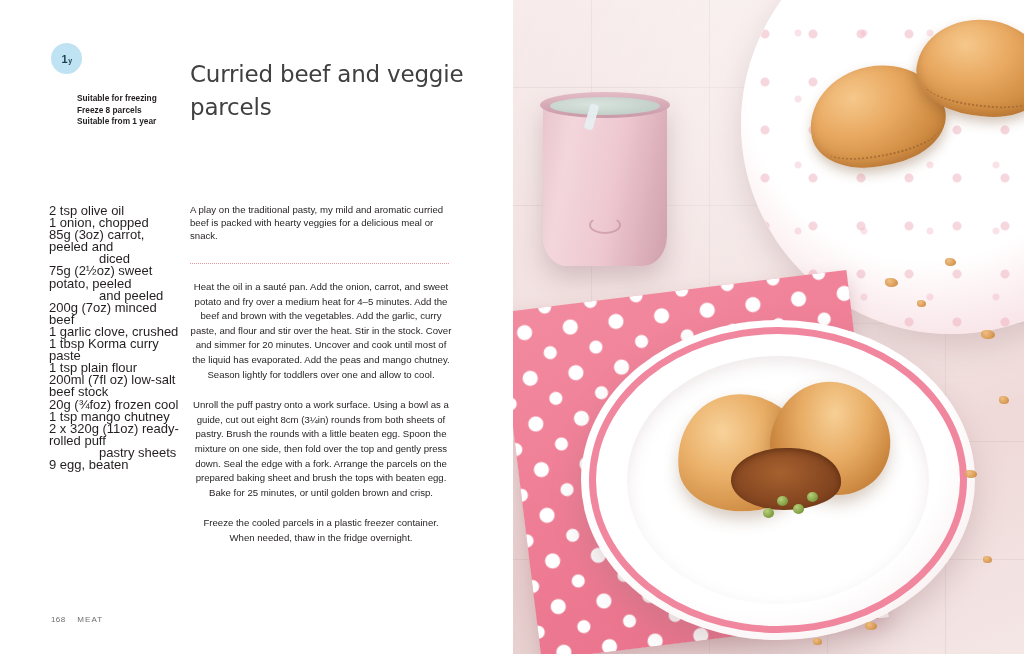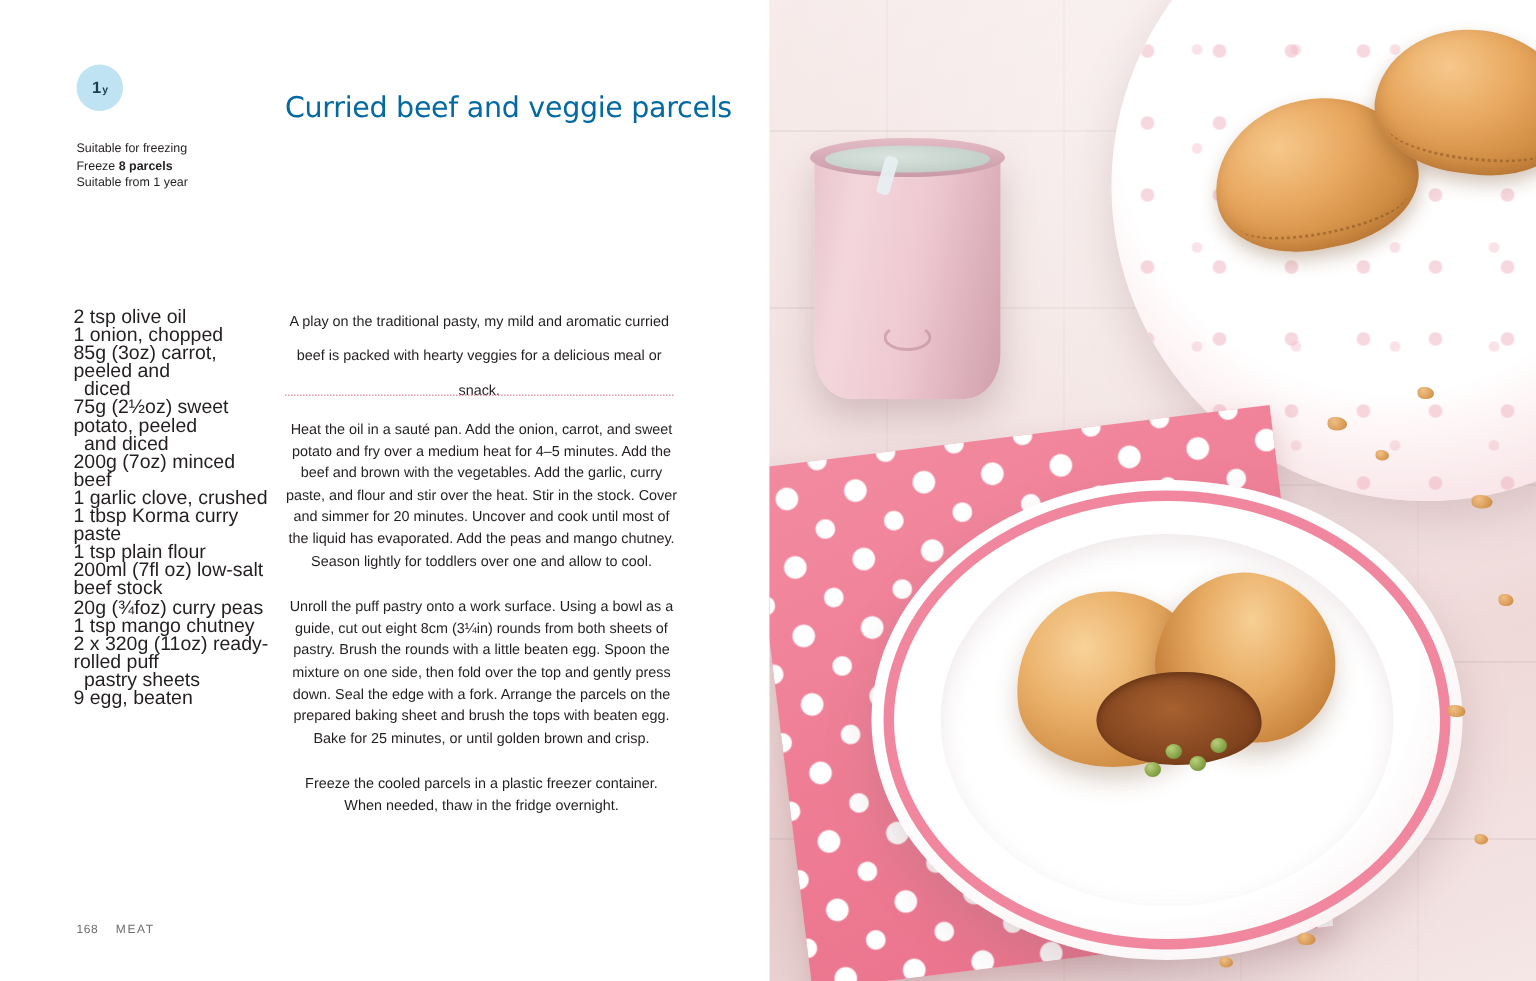--- a/index.html
+++ b/index.html
@@ -56,53 +56,52 @@
 
   .meta {
     position: absolute;
     left: 51px; top: 93px;
     width: 130px;
     font-size: 8.3px;
     line-height: 11.6px;
     color: #231f20;
   }
   .meta div { white-space: nowrap; }
-  .meta b { font-weight: normal; }
+  .meta b { font-weight: bold; margin-left: 26px; }
 
   .recipe-title {
     position: absolute;
     left: 190px; top: 43px;
     width: 300px;
-    font-size: 19px;
+    font-size: 23px;
     line-height: 33px;
     font-weight: normal;
     letter-spacing: -0.2px;
-    color: #0369a1;
+    color: #404040;
     font-family: "DejaVu Sans", sans-serif;
   }
 
   .ingredients {
     position: absolute;
     left: 49px; top: 205px;
     width: 135px;
     font-size: 13px;
     line-height: 12.1px;
     color: #231f20;
   }
   .ingredients .ing { white-space: pre-line; }
-  .ingredients .ing.indent { padding-left: 7px; }
+  .ingredients .ing.indent { padding-left: 7px; margin-left: 43px; }
 
   .intro {
     position: absolute;
     left: 190px; top: 203px;
     width: 259px;
     font-size: 9.6px;
-    line-height: 23px;
+    line-height: 13px;
     color: #231f20;
-    text-align: center;
   }
 
   .divider {
     position: absolute;
     left: 190px; top: 263px;
     width: 259px;
     height: 1px;
     border-top: 1px dotted #e4989f;
   }
 
@@ -336,27 +335,27 @@
     </div>
 
     <h1 class="recipe-title">Curried beef and veggie parcels</h1>
 
     <div class="ingredients">
       <div class="ing">2 tsp olive oil</div>
       <div class="ing">1 onion, chopped</div>
       <div class="ing">85g (3oz) carrot, peeled and</div>
       <div class="ing indent">diced</div>
       <div class="ing">75g (2½oz) sweet potato, peeled</div>
-      <div class="ing indent">and diced</div>
+      <div class="ing indent">and peeled</div>
       <div class="ing">200g (7oz) minced beef</div>
       <div class="ing">1 garlic clove, crushed</div>
       <div class="ing">1 tbsp Korma curry paste</div>
       <div class="ing">1 tsp plain flour</div>
       <div class="ing">200ml (7fl oz) low-salt beef stock</div>
-      <div class="ing">20g (¾foz) curry peas</div>
+      <div class="ing">20g (¾foz) frozen cool</div>
       <div class="ing">1 tsp mango chutney</div>
       <div class="ing">2 x 320g (11oz) ready-rolled puff</div>
       <div class="ing indent">pastry sheets</div>
       <div class="ing">9 egg, beaten</div>
     </div>
 
     <div class="intro">A play on the traditional pasty, my mild and aromatic curried beef is packed with hearty veggies for a delicious meal or snack.</div>
 
     <div class="divider"></div>
 

